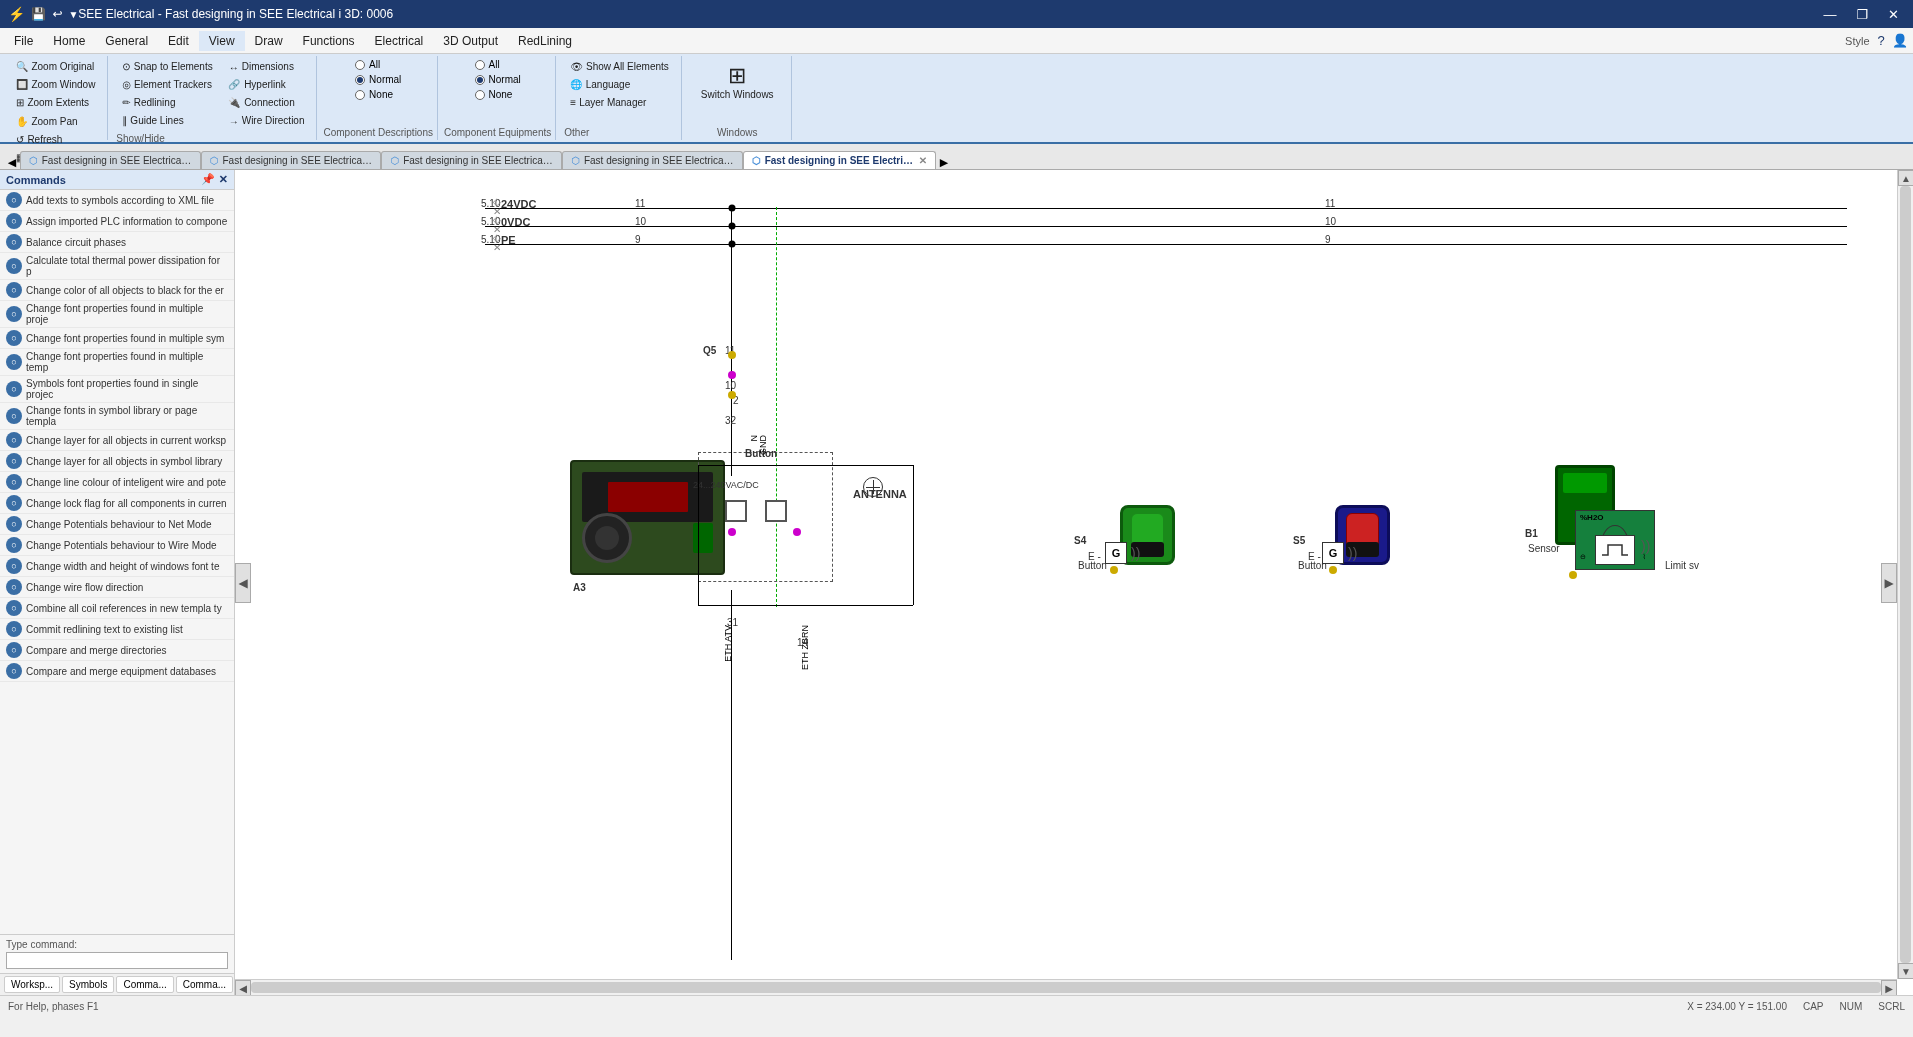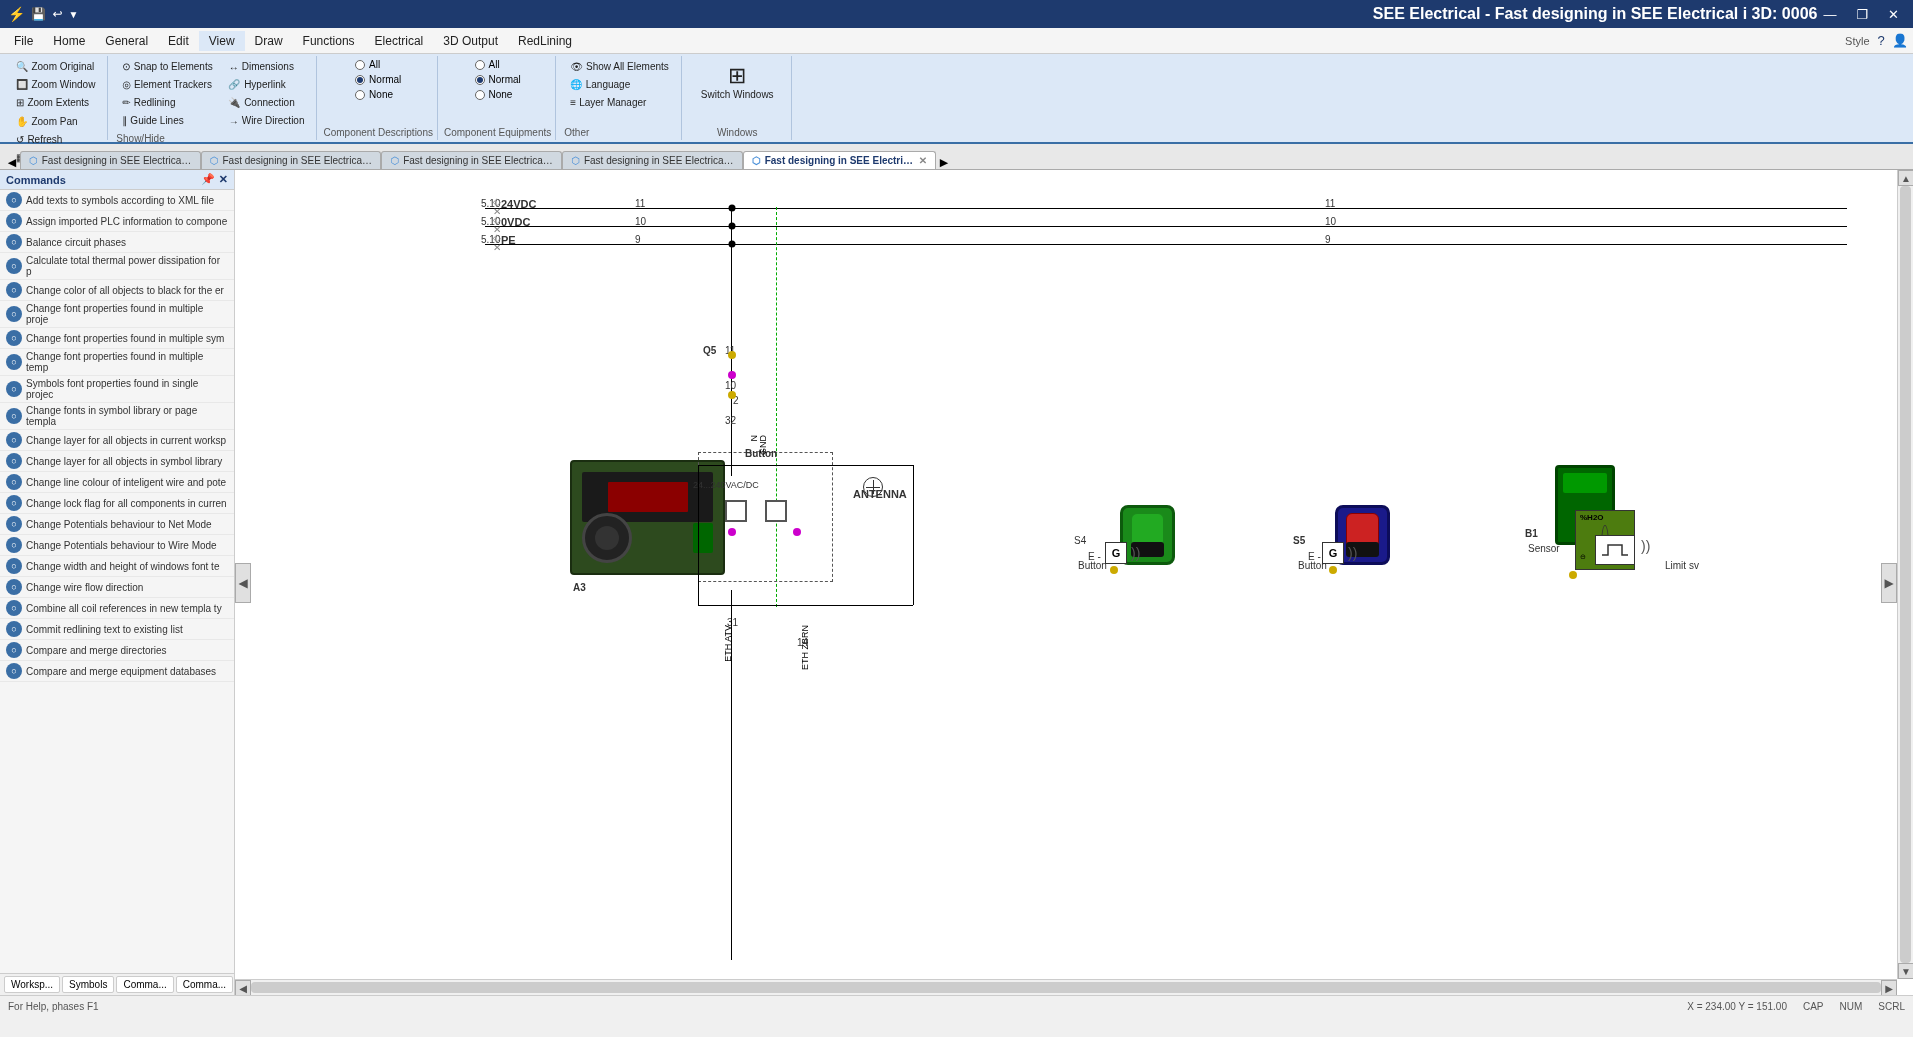--- a/index.html
+++ b/index.html
@@ -9,21 +9,21 @@
     #title-bar {
       height: 28px;
       background: #1e3a6e;
       display: flex;
       align-items: center;
       justify-content: space-between;
       padding: 0 8px;
       color: white;
     }
     #title-bar .title-left { display: flex; align-items: center; gap: 6px; }
-    #title-bar .title-center { font-size: 16px; flex: 1; text-align: right; font-weight: bold; }
+    #title-bar .title-center { font-size: 12px; flex: 1; text-align: left; }
     #title-bar .title-right { display: flex; gap: 8px; }
     .title-btn { color: white; font-size: 13px; cursor: pointer; padding: 2px 6px; }
 
     
     #menu-bar {
       height: 26px;
       background: #f5f5f5;
       display: flex;
       align-items: center;
       border-bottom: 1px solid #ccc;
@@ -674,20 +674,24 @@
       </div>
       <div class="command-item">
         <div class="command-icon">○</div>
         <span>Compare and merge directories</span>
       </div>
       <div class="command-item">
         <div class="command-icon">○</div>
         <span>Compare and merge equipment databases</span>
       </div>
     </div>
+    <div id="commands-footer">
+      <div>Type command:</div>
+      <input type="text" id="commands-input" style="">
+    </div>
     <div id="bottom-tabs">
       <div class="bottom-tab">Worksp...</div>
       <div class="bottom-tab">Symbols</div>
       <div class="bottom-tab">Comma...</div>
       <div class="bottom-tab">Comma...</div>
     </div>
   </div>
 
   <div id="canvas-area">
 
@@ -783,21 +787,21 @@
       </div>
 
       <div style="position:absolute; left:885px; top:335px;">
 
         <div style="width:55px; height:60px; background:#1a8a1a; border-radius:8px; border:3px solid #0d5a0d; position:relative;">
           <div style="position:absolute; top:5px; left:8px; right:8px; height:35px; background:#22aa22; border-radius:6px; border:1px solid #1a8a1a;"></div>
           <div style="position:absolute; bottom:5px; left:8px; right:8px; height:15px; background:#111; border-radius:3px;"></div>
         </div>
       </div>
 
-      <div class="label-text" style="left:839px; top:365px; font-weight:normal;">S4</div>
+      <div class="label-text" style="left:839px; top:365px; font-weight:bold;">S4</div>
       <div class="label-text" style="left:843px; top:390px;">Button</div>
 
       <div class="label-text" style="left:853px; top:381px;">E -</div>
 
       <div style="position:absolute; left:870px; top:372px; width:22px; height:22px; border:1px solid #333; background:white; display:flex; align-items:center; justify-content:center; font-size:11px; font-weight:bold;">G</div>
 
       <div style="position:absolute; left:896px; top:375px; font-size:14px; color:#555;">))</div>
 
       <div class="terminal-dot-yellow" style="left:879px; top:400px;"></div>
 
@@ -822,21 +826,21 @@
       <div style="position:absolute; left:1320px; top:295px; width:60px; height:80px; background:#006600; border:3px solid #004400; border-radius:4px;">
         <div style="position:absolute; top:5px; left:5px; right:5px; height:20px; background:#009900; border-radius:2px;"></div>
         <div style="position:absolute; bottom:5px; right:5px; width:20px; height:20px; background:#004400; border-radius:2px; display:flex; align-items:center; justify-content:center;">
           <span style="font-size:8px; color:white;">b</span>
         </div>
       </div>
 
       <div class="label-text" style="left:1290px; top:358px; font-weight:bold;">B1</div>
       <div class="label-text" style="left:1293px; top:373px;">Sensor</div>
 
-      <div style="position:absolute; left:1340px; top:340px; width:60px; height:60px; border:1px solid #333; background:#4d7c0f;">
+      <div style="position:absolute; left:1340px; top:340px; width:80px; height:60px; border:1px solid #333; background:#15803d;">
         <div style="position:absolute; top:2px; left:4px; font-size:8px; font-weight:bold;">%H2O</div>
         <div style="position:absolute; top:14px; left:25px; bottom:5px; right:25px; border-radius:50%; border:1px solid #333;"></div>
         <div style="position:absolute; bottom:8px; left:4px; font-size:7px;">⊖</div>
         <div style="position:absolute; bottom:8px; right:8px; font-size:7px;">⌇</div>
       </div>
 
       <div style="position:absolute; left:1406px; top:368px; font-size:14px; color:#555;">))</div>
 
       <div class="terminal-dot-yellow" style="left:1338px; top:405px;"></div>
 

